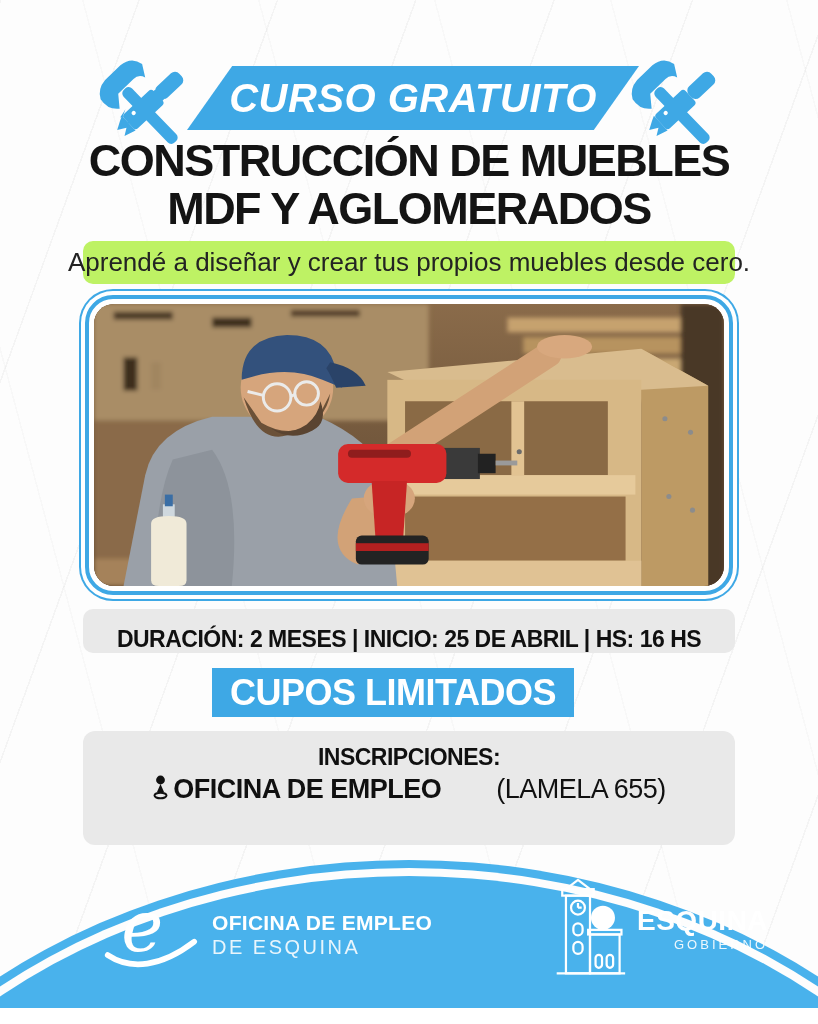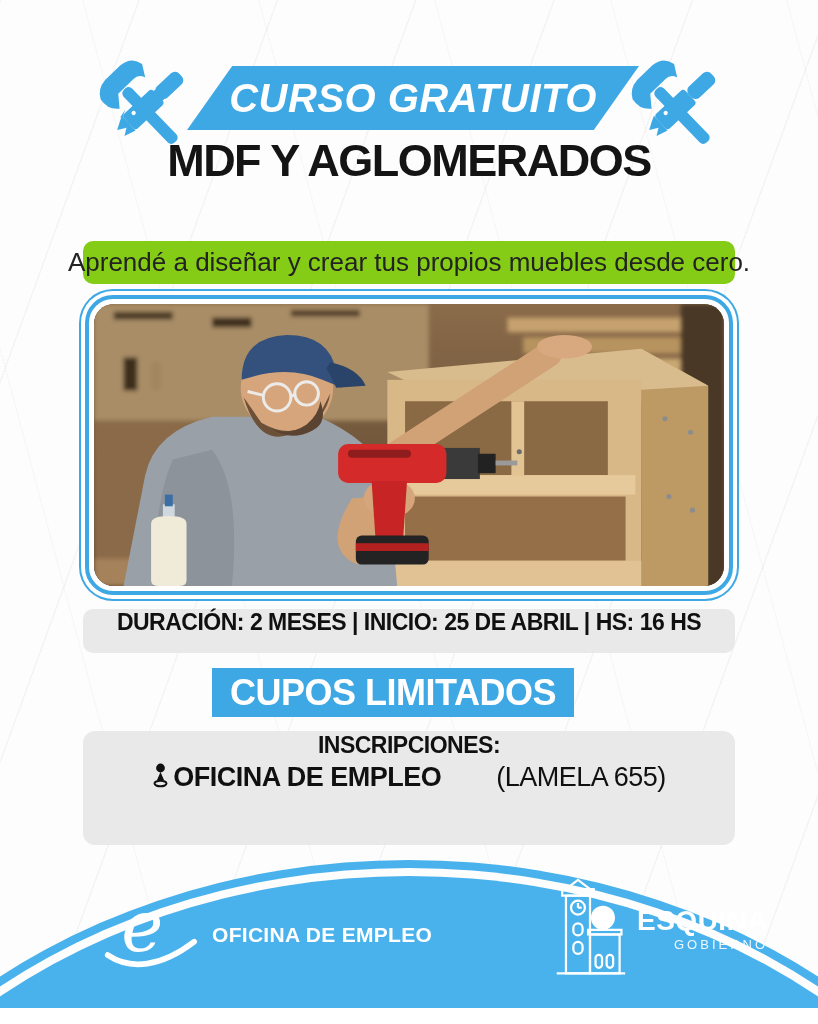--- a/index.html
+++ b/index.html
@@ -29,51 +29,51 @@
     font-size:40px;letter-spacing:0.5px;white-space:nowrap;
   }
   
   .title{
     position:absolute;top:137px;left:0;width:100%;text-align:center;
     color:#141414;font-weight:800;font-size:45px;line-height:1.06;
     letter-spacing:-1.5px;
   }
   .subtitle-pill{
     position:absolute;top:241px;left:83px;width:652px;height:43px;
-    background:#84cc16;border-radius:10px;
+    background:#bef264;border-radius:10px;
     display:flex;align-items:center;justify-content:center;
     font-size:26px;color:#232323;white-space:nowrap;
   }
   
   .photo-frame{
     position:absolute;top:295px;left:85px;width:648px;height:300px;
     box-sizing:border-box;border-radius:28px;background:#ffffff;
     border:4px solid #3EA8E5;padding:5px;
     box-shadow:0 0 0 4px #ffffff, 0 0 0 6px #3EA8E5;
   }
   .photo{width:100%;height:100%;border-radius:20px;overflow:hidden;background:#6d5138;}
   .photo svg{display:block;width:100%;height:100%;}
   
   .details-bar{
     position:absolute;top:609px;left:83px;width:652px;height:44px;
     background:#E9E9E9;border-radius:10px;
-    display:flex;align-items:flex-start;justify-content:center;
+    display:flex;align-items:flex-end;justify-content:center;
     font-weight:bold;font-size:23px;letter-spacing:-0.5px;color:#101010;
     white-space:nowrap;
   }
   .cupos{
     position:absolute;top:668px;left:212px;width:362px;height:49px;
     background:#3EA8E5;color:#ffffff;
     display:flex;align-items:center;justify-content:center;
     font-weight:800;font-size:36px;letter-spacing:-0.5px;white-space:nowrap;
   }
   .inscriptions{
     position:absolute;top:731px;left:83px;width:652px;height:114px;
     background:#E9E9E9;border-radius:12px;box-sizing:border-box;
-    text-align:center;color:#101010;padding-top:1px;
+    text-align:center;color:#101010;padding-top:13px;
   }
   .insc-heading{font-weight:800;font-size:23px;letter-spacing:-0.5px;}
   .insc-line{font-size:27px;margin-top:3px;letter-spacing:-0.5px;white-space:nowrap;}
   .insc-bold{font-weight:800;}
   .insc-normal{font-weight:400;margin-left:48px;}
   .pin-icon{display:inline-block;width:17px;height:26px;vertical-align:-3px;margin-right:4px;}
   
   .footer{position:absolute;left:0;bottom:0;width:818px;height:172px;}
   .footer svg.dome{position:absolute;inset:0;}
   .footer-content{position:absolute;inset:0;}
@@ -134,20 +134,21 @@
         </g>
       </g>
     </svg>
   </div>
 
   <div class="banner-shape">
     <span class="banner-label">CURSO GRATUITO</span>
   </div>
 
   <div class="title">
+    <div>CONSTRUCCIÓN DE MUEBLES</div>
     <div>MDF Y AGLOMERADOS</div>
   </div>
 
   <div class="subtitle-pill">
     <span>Aprendé a diseñar y crear tus propios muebles desde cero.</span>
   </div>
 
   <div class="photo-frame">
     <div class="photo" role="img" aria-label="Hombre con gorra azul y gafas de seguridad atornilla con un taladro rojo un mueble de estantes de MDF en un taller de carpintería.">
       <svg viewBox="0 0 640 290" preserveAspectRatio="none">
@@ -266,20 +267,21 @@
       <ellipse cx="409" cy="562" rx="640" ry="522" fill="#49B2EC"></ellipse>
     </svg>
     <div class="footer-content">
       <div class="footer-left">
         <svg class="e-monogram" viewBox="0 0 100 86">
           <text x="20" y="60" font-family="DejaVu Serif, serif" font-style="italic" font-size="74" fill="#ffffff">e</text>
           <path d="M6 64 C 30 80, 62 76, 96 50" stroke="#ffffff" stroke-width="6" fill="none" stroke-linecap="round"></path>
         </svg>
         <div>
           <div class="fl-line1">OFICINA DE EMPLEO</div>
+          <div class="fl-line2">DE ESQUINA</div>
         </div>
       </div>
       <div class="footer-right">
         <svg class="tower-logo" viewBox="0 0 80 110">
           <g stroke="#ffffff" stroke-width="2.4" fill="none">
             <rect x="14" y="20" width="26" height="84"></rect>
             <rect x="10" y="13" width="34" height="7"></rect>
             <path d="M14 13 L27 3 L40 13"></path>
             <circle cx="27" cy="33" r="7.5"></circle>
             <path d="M27 33 L27 28 M27 33 L31 33"></path>

